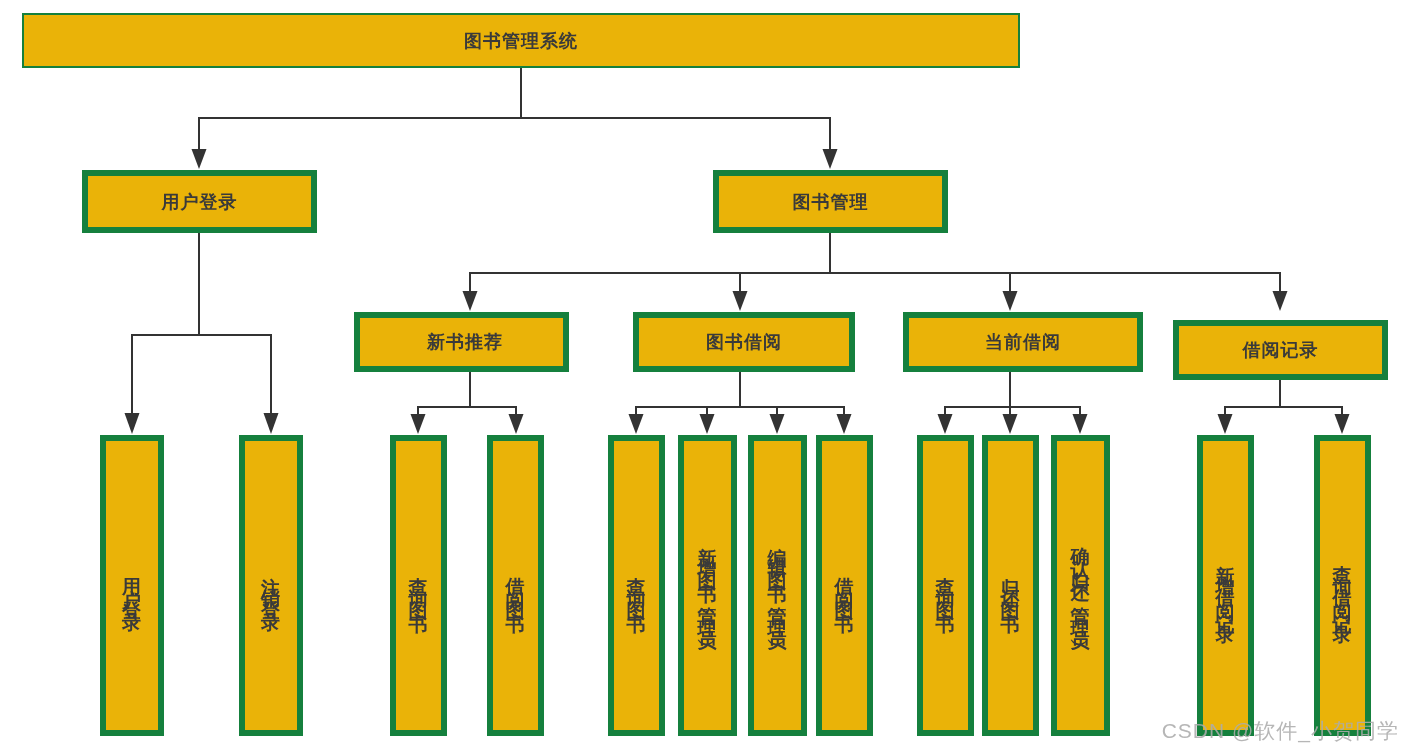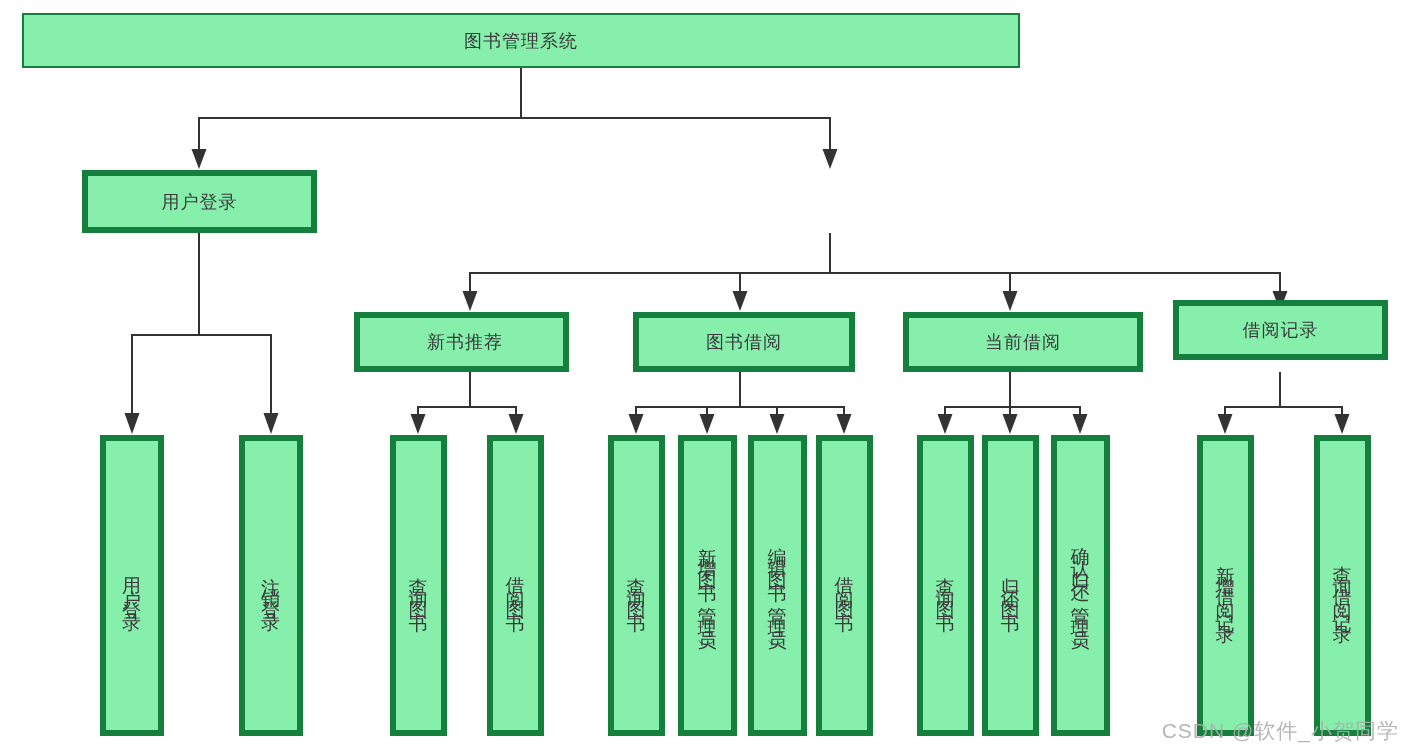--- a/index.html
+++ b/index.html
@@ -13,29 +13,30 @@
     overflow: hidden;
   }
   .connectors {
     position: absolute;
     left: 0; top: 0;
     width: 1405px; height: 747px;
     pointer-events: none;
   }
   .node {
     position: absolute;
-    background: #86efac;
+    background: #eab308;
     border: 6px solid #15803d;
     box-sizing: border-box;
     display: flex;
     align-items: center;
     justify-content: center;
     font-size: 18px;
     letter-spacing: 1px;
     white-space: nowrap;
+    font-weight: bold;
   }
   .node.root { border-width: 2px; font-size: 18px; }
   .node.vert span {
     writing-mode: vertical-rl;
     text-orientation: mixed;
     letter-spacing: 12px;
     line-height: 1;
     font-size: 19px;
     white-space: nowrap;
   }
@@ -127,25 +128,26 @@
       <line x1="1225" y1="406" x2="1225" y2="416" fill="none"></line>
       <polygon points="1217.5,414 1232.5,414 1225,434" stroke="none"></polygon>
       <line x1="1342" y1="406" x2="1342" y2="416" fill="none"></line>
       <polygon points="1334.5,414 1349.5,414 1342,434" stroke="none"></polygon>
     </g>
   </svg>
 
   <div class="node root" style="left:22px; top:13px; width:998px; height:55px;">图书管理系统</div>
 
   <div class="node" style="left:82px; top:170px; width:235px; height:63px;">用户登录</div>
+  <div class="node" style="left:713px; top:170px; width:235px; height:63px;">图书管理</div>
 
   <div class="node" style="left:354px; top:312px; width:215px; height:60px;padding-left:7px;">新书推荐</div>
   <div class="node" style="left:633px; top:312px; width:222px; height:60px;">图书借阅</div>
   <div class="node" style="left:903px; top:312px; width:240px; height:60px;">当前借阅</div>
-  <div class="node" style="left:1173px; top:300px; width:215px; height:60px;">借阅记录</div>
+  <div class="node" style="left:1173px; top:320px; width:215px; height:60px;">借阅记录</div>
 
   <div class="node vert" style="left:100px; top:435px; width:64px; height:301px;">
     <span>用户登录</span>
   </div>
   <div class="node vert" style="left:239px; top:435px; width:64px; height:301px;">
     <span>注销登录</span>
   </div>
 
   <div class="node vert" style="left:390px; top:435px; width:57px; height:301px;">
     <span>查询图书</span>

